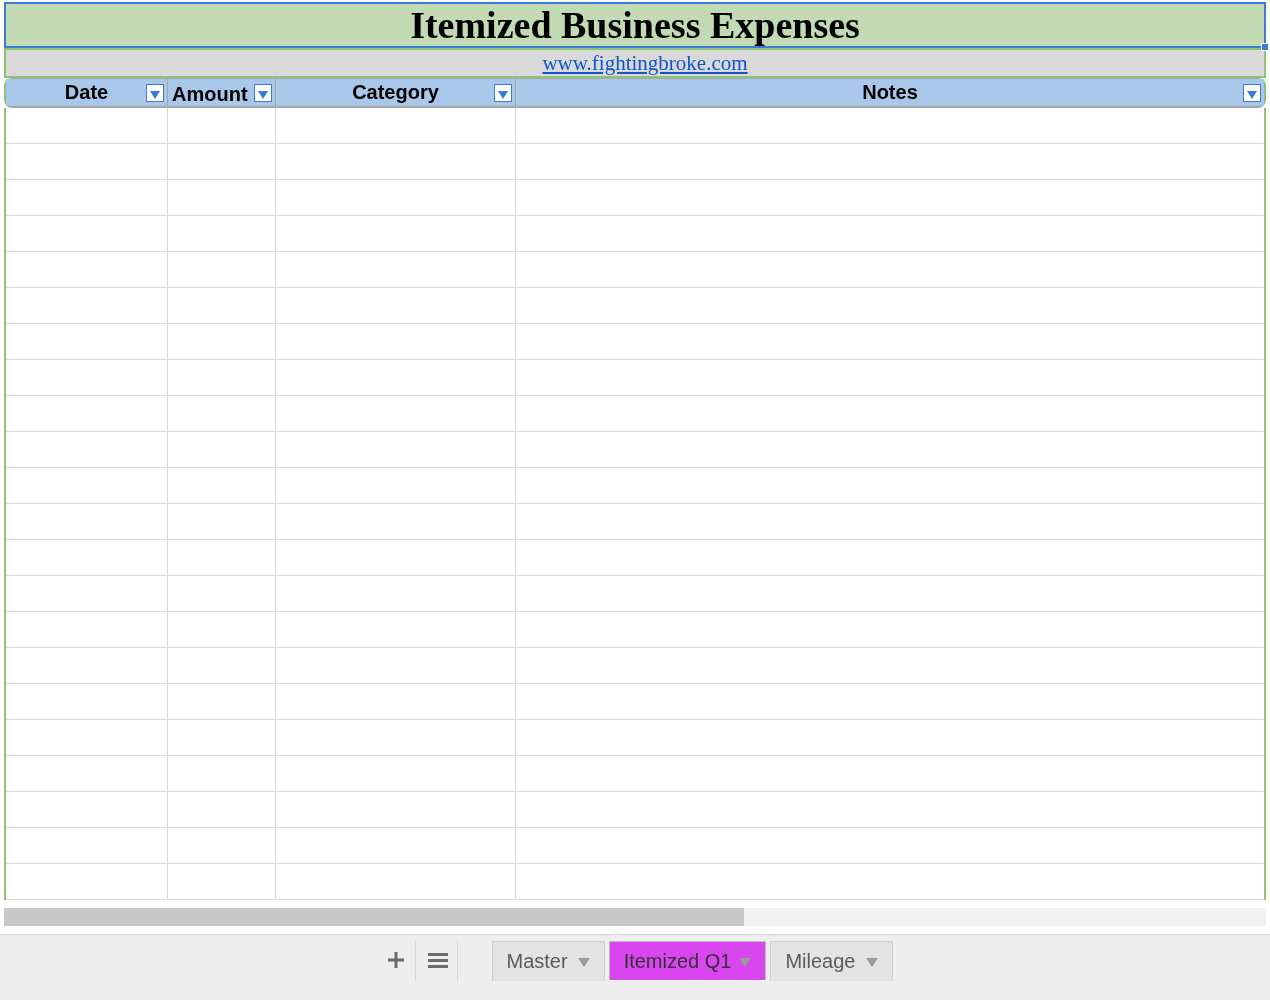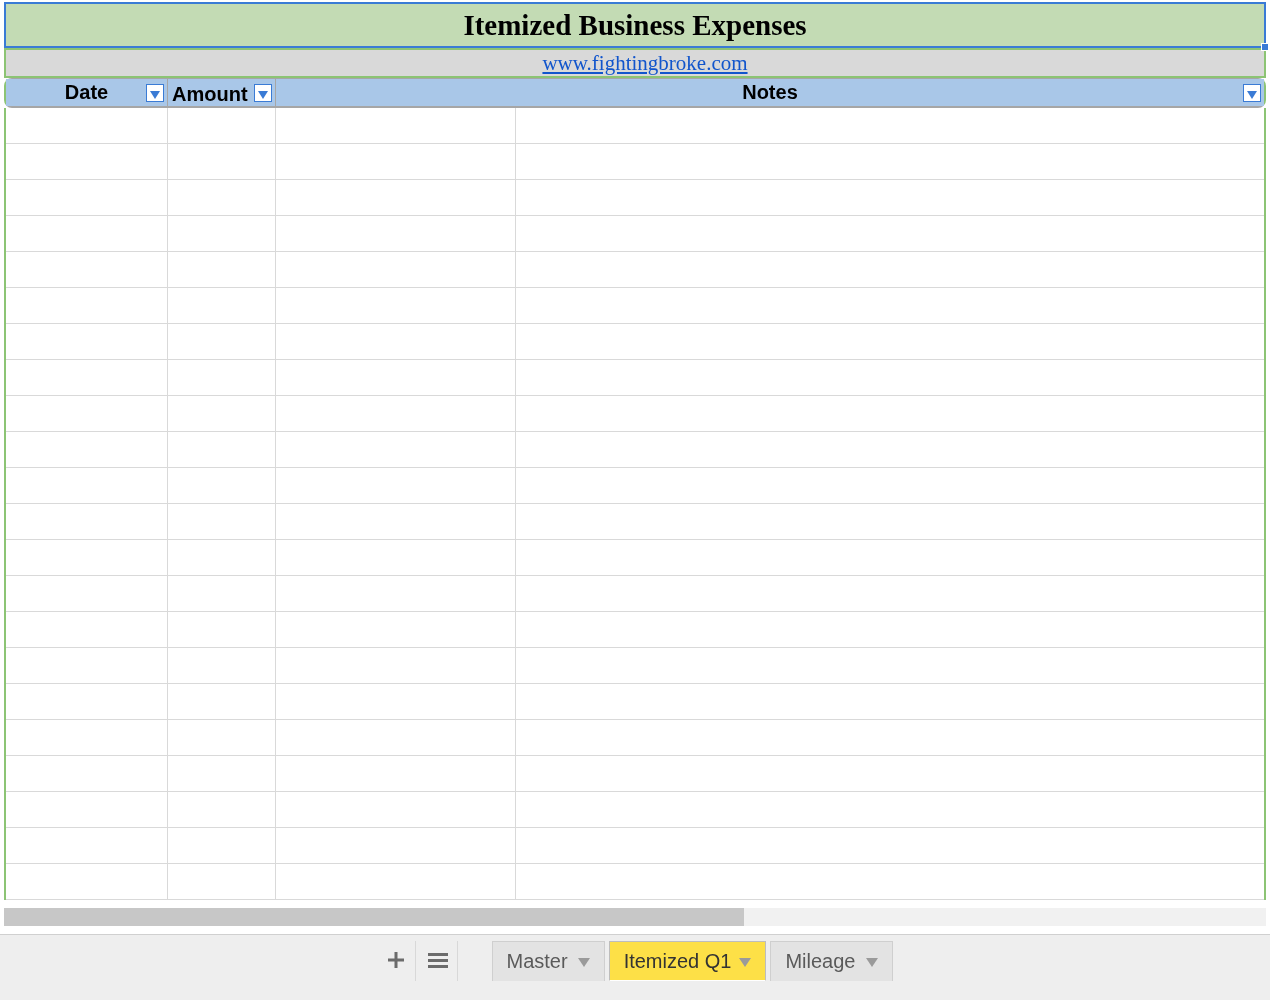--- a/index.html
+++ b/index.html
@@ -28,21 +28,21 @@
     position: relative;
     margin: 2px 4px 0 2px;
     height: 46px;
     background: #c3dbb4;
     border: 2px solid #3a7bd5;
     display: flex;
     align-items: center;
     justify-content: center;
     font-family: Georgia, "Times New Roman", serif;
     font-weight: bold;
-    font-size: 29px;
+    font-size: 38px;
     color: #000;
   }
   .title-handle {
     position: absolute;
     right: -5px;
     bottom: -5px;
     width: 8px; height: 8px;
     background: #3a7bd5;
     border: 1px solid #fff;
   }
@@ -172,21 +172,21 @@
     gap:10px;
     font-size: 20px;
     color:#5a5a5a;
     background:#e3e3e3;
     border:1px solid #cfcfcf;
     border-bottom:none;
     cursor:pointer;
     position:relative;
   }
   .sheet-tab.active {
-    background:#fde047;
+    background:#d946ef;
     color:#333;
     border:1px solid #bdbdbd;
     border-bottom:1px solid #fff;
     gap:8px;
   }
   .tab-caret svg { width:12px; height:10px; }
   .tab-caret svg polygon { fill:#9a9a9a; }
 </style>
 </head>
 <body>
@@ -208,20 +208,28 @@
       <div class="hcell col-date">
         <span>Date</span>
         <div class="filter-btn">
           <span><svg viewBox="0 0 10 8">
                 <polygon points="0,0 10,0 5,8"></polygon>
               </svg></span>
         </div>
       </div>
       <div class="hcell col-amount">
         <span>Amount</span>
+        <div class="filter-btn">
+          <span><svg viewBox="0 0 10 8">
+                <polygon points="0,0 10,0 5,8"></polygon>
+              </svg></span>
+        </div>
+      </div>
+      <div class="hcell col-cat">
+        <span>Category</span>
         <div class="filter-btn">
           <span><svg viewBox="0 0 10 8">
                 <polygon points="0,0 10,0 5,8"></polygon>
               </svg></span>
         </div>
       </div>
       <div class="hcell col-notes">
         <span>Notes</span>
         <div class="filter-btn">
           <span><svg viewBox="0 0 10 8">

